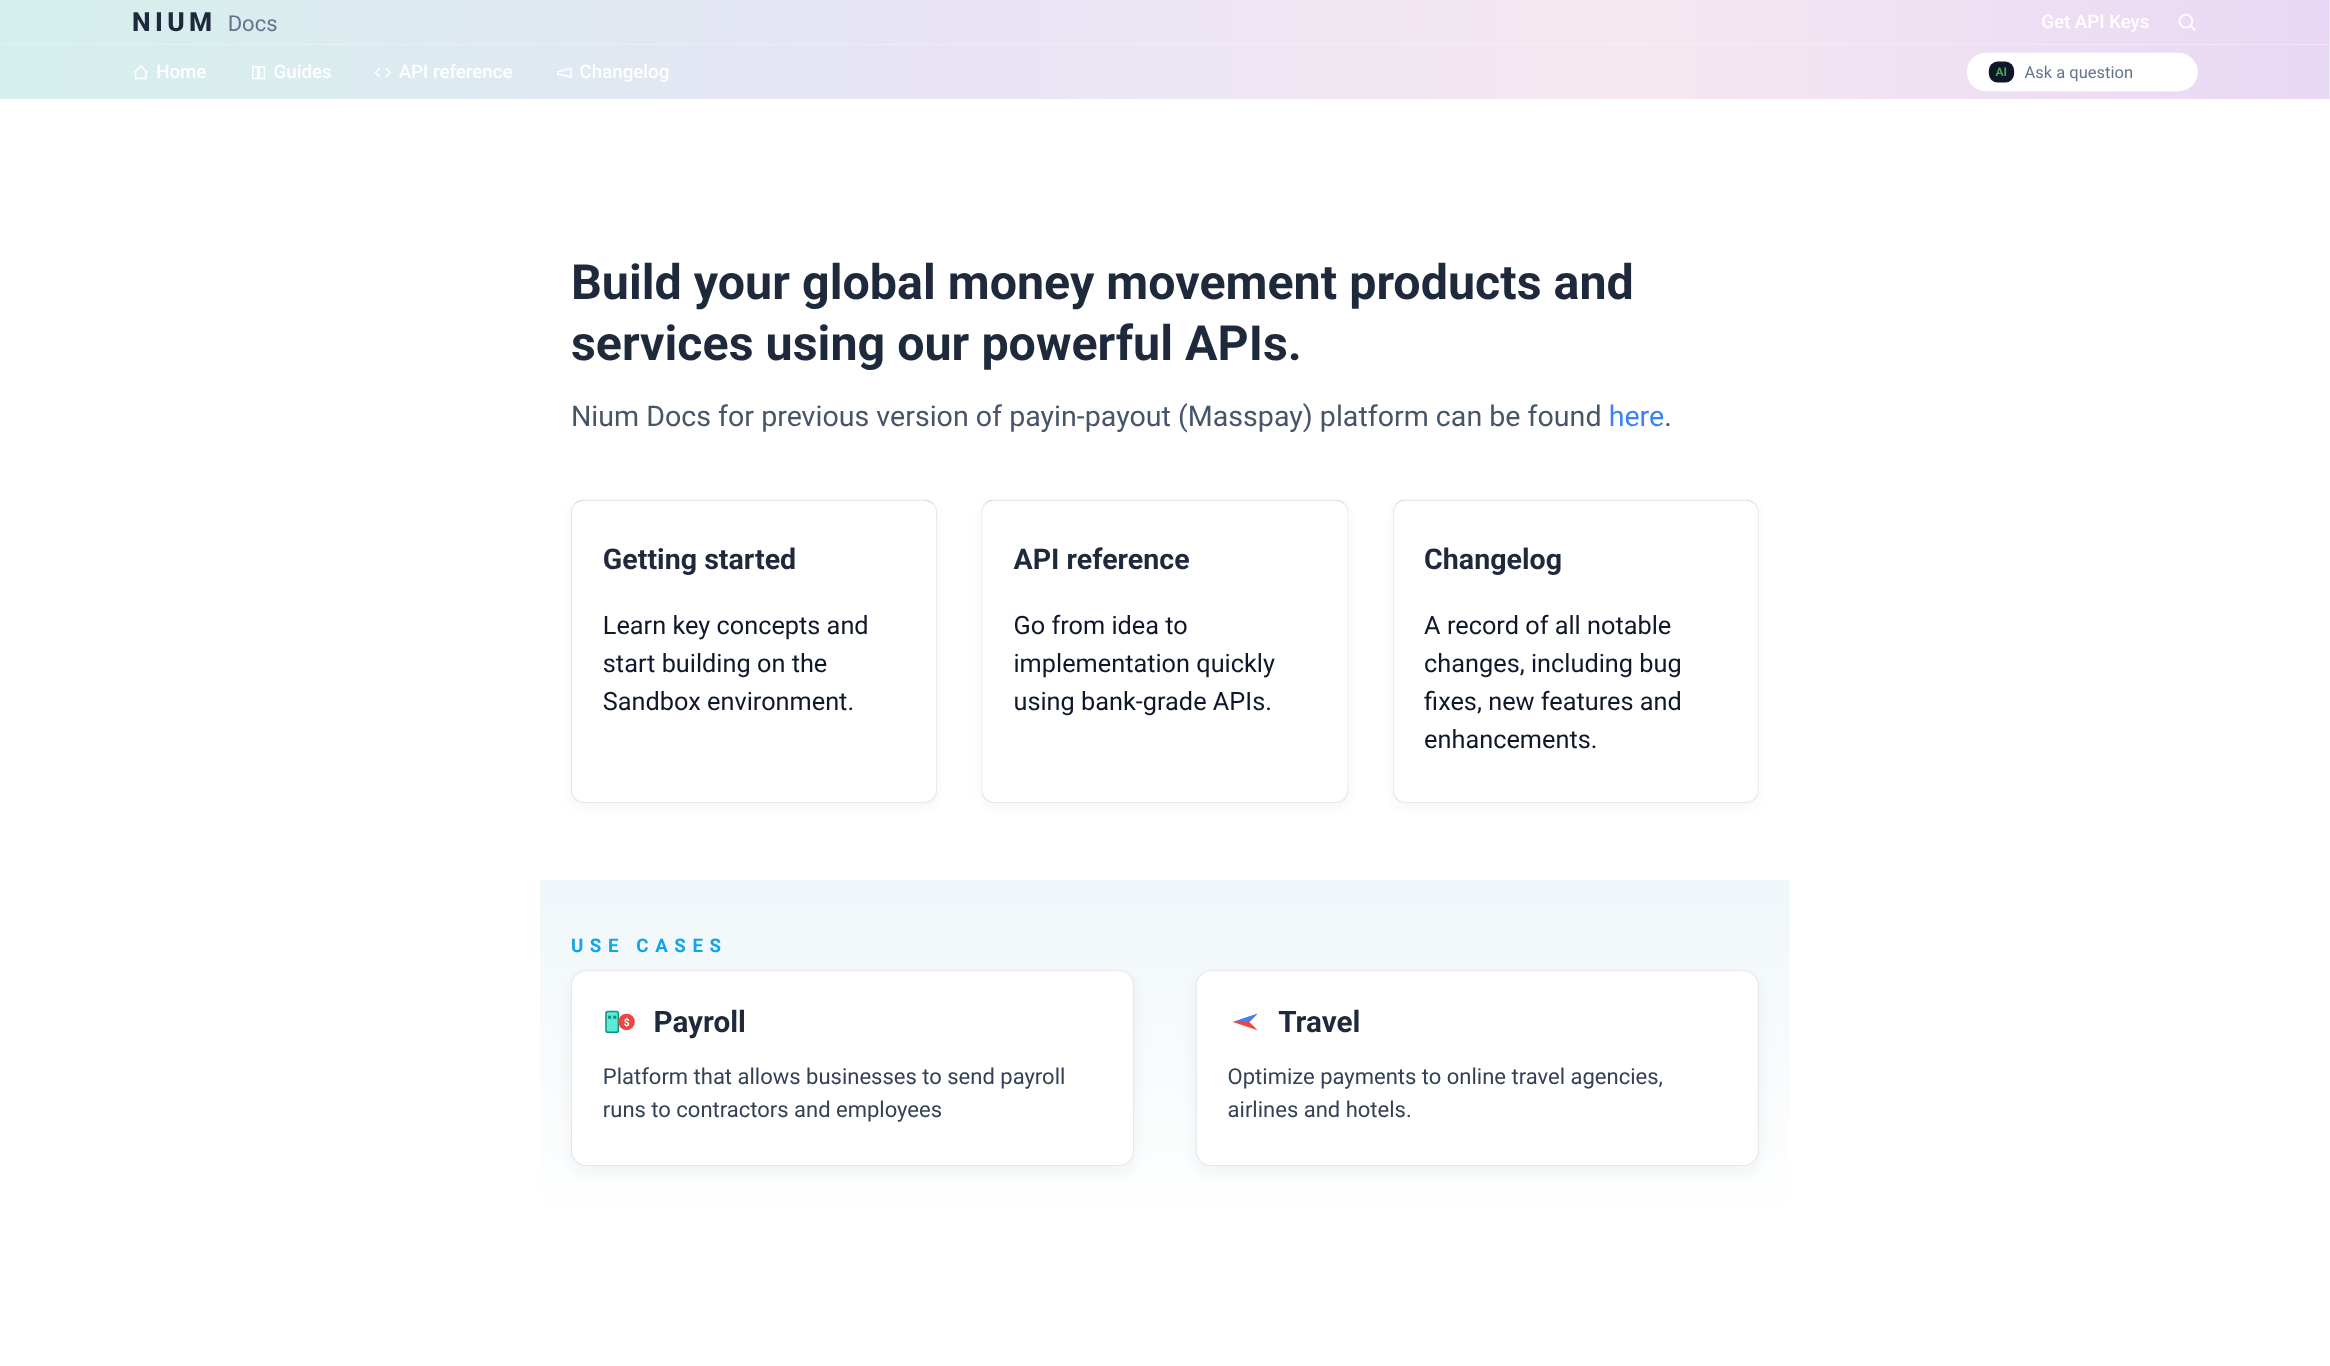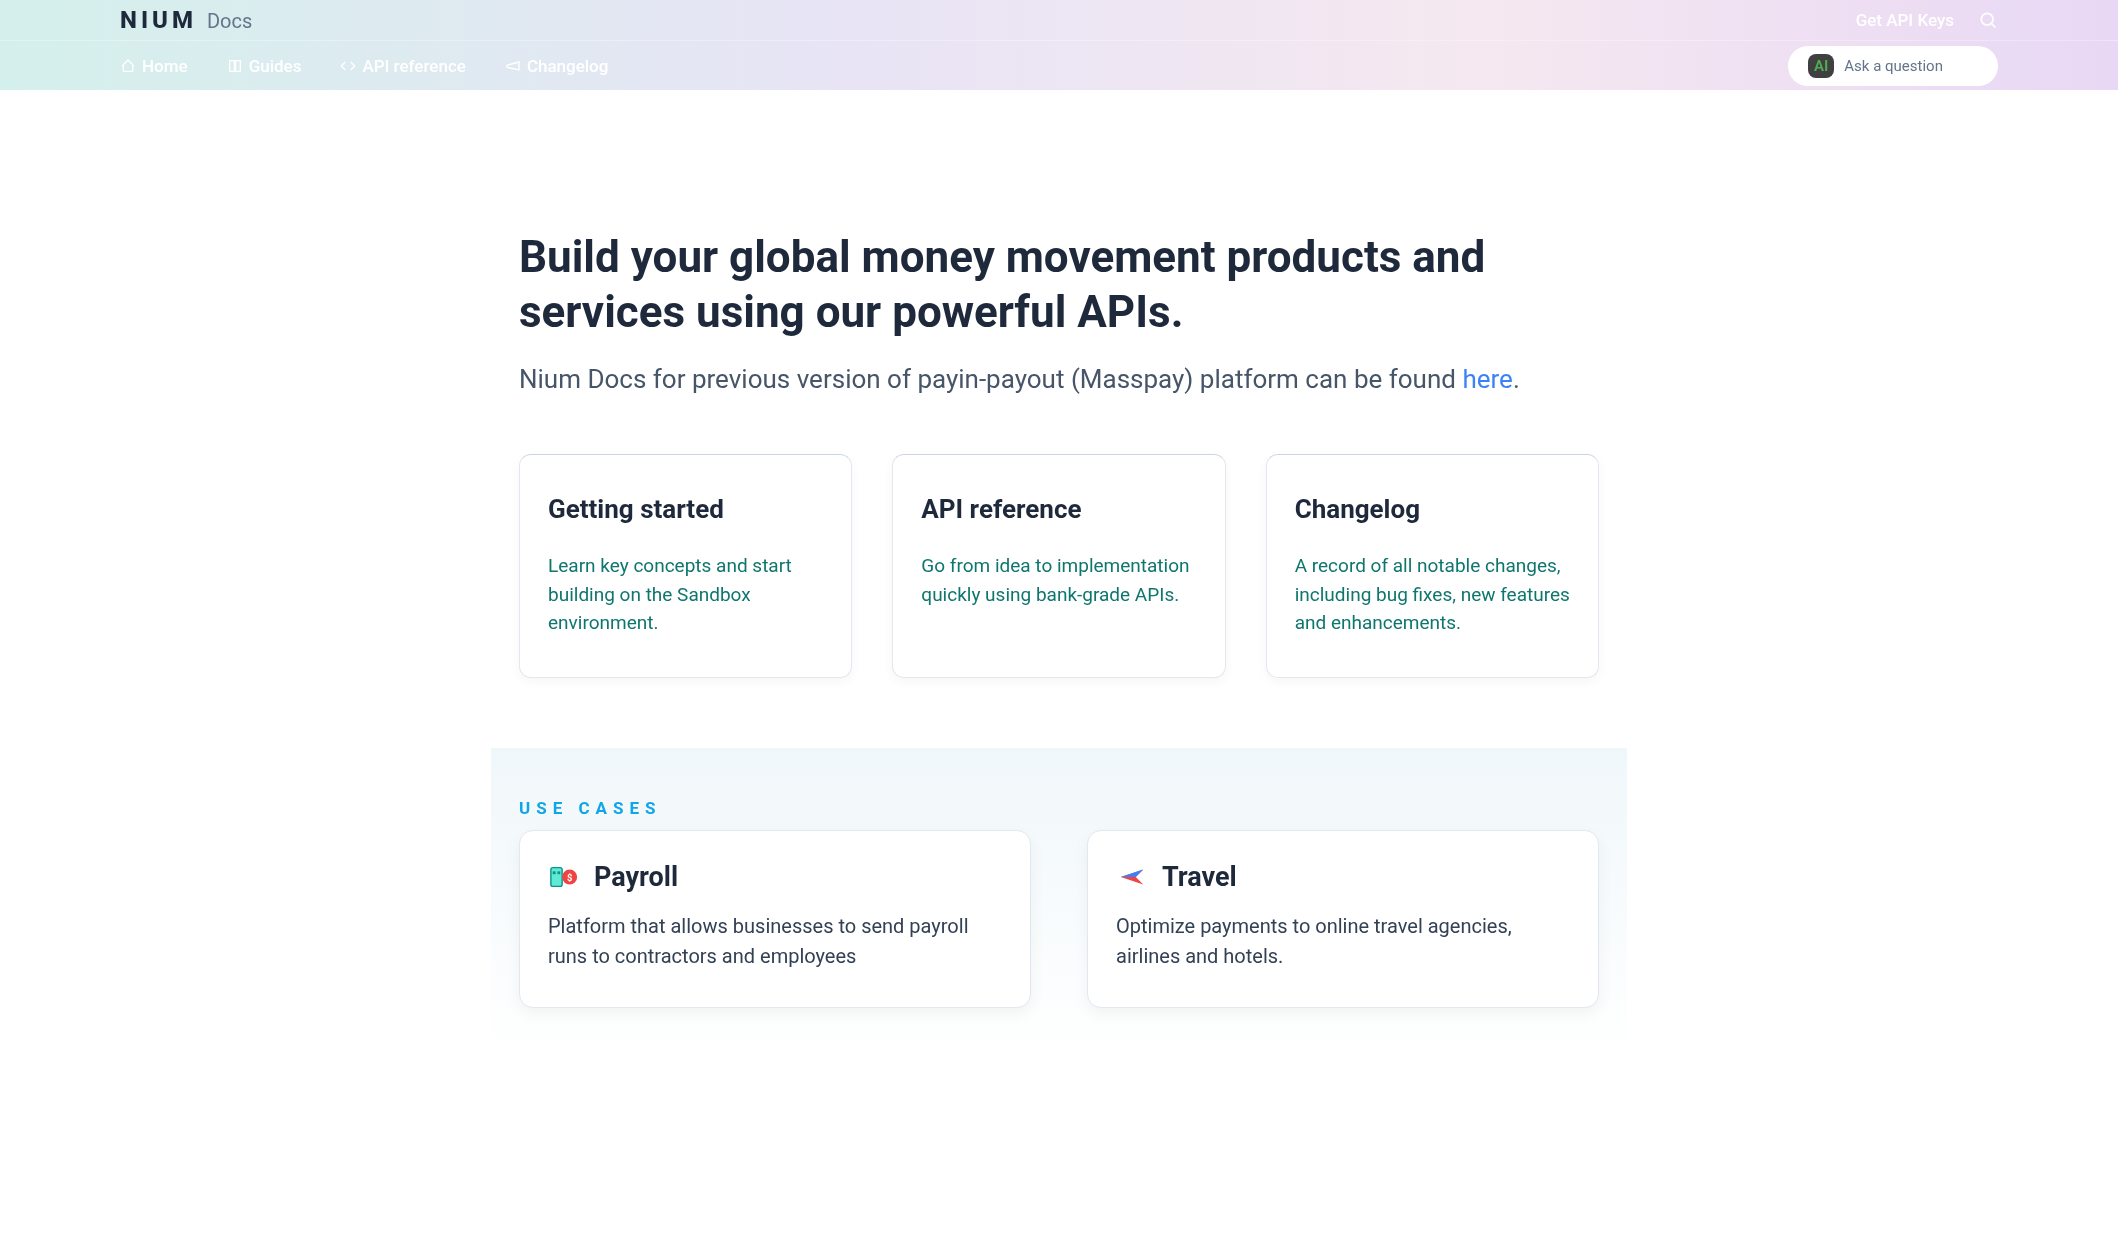--- a/index.html
+++ b/index.html
@@ -97,23 +97,23 @@
   border-radius: 20px;
   padding: 8px 20px;
   display: flex;
   align-items: center;
   gap: 10px;
   cursor: pointer;
   min-width: 210px;
 }
 
 .ai-badge {
-  background: #404040;
+  background: #0f172a;
   color: #4caf50;
-  font-size: 15px;
+  font-size: 11px;
   font-weight: 600;
   padding: 3px 6px;
   border-radius: 8px;
 }
 
 .ask-text {
   color: #64748b;
   font-size: 15px;
 }
 
@@ -161,22 +161,22 @@
 }
 
 .card-title {
   font-size: 26px;
   font-weight: 700;
   color: #1e293b;
   margin-bottom: 16px;
 }
 
 .card-desc {
-  font-size: 19px;
-  color: #0f766e;
+  font-size: 23px;
+  color: #0f172a;
   line-height: 1.5;
   margin-top: 28px;
 }
 
 .use-cases-section {
   background: linear-gradient(180deg, #f0f7fa 0%, #ffffff 100%);
   padding: 50px 28px 50px 28px;
   margin-left: -28px;
   margin-right: -28px;
 }

